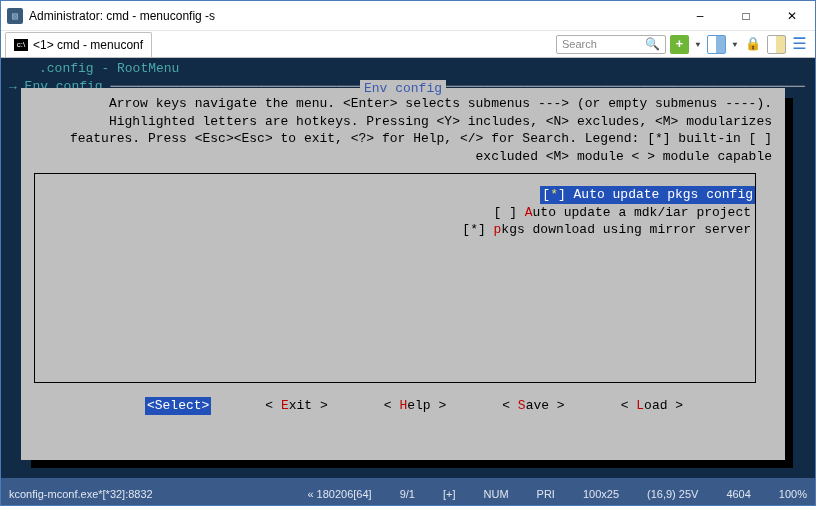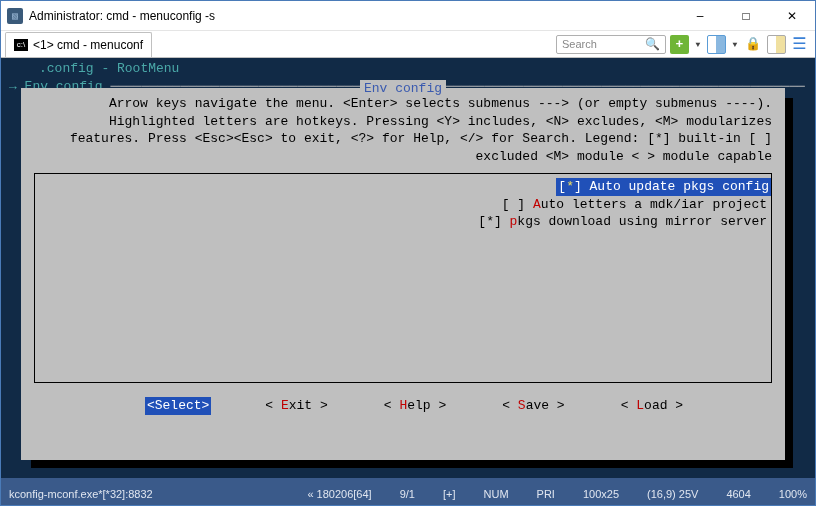--- a/index.html
+++ b/index.html
@@ -145,24 +145,24 @@
       transform: translateX(-50%);
       background: #bfbfbf;
       color: #3a5aaf;
       padding: 0 4px;
     }
     .menu-inner {
       padding: 6px 12px;
       color: #000;
     }
     .opts-box {
-      margin: 8px 0 0 0;
+      margin: 8px 16px 0 0;
       border: 1px solid #000;
       height: 210px;
-      padding: 4px 0;
+      padding: 12px 0;
     }
     .opt-row {
       padding: 0 4px 0 60px;
       white-space: pre;
       color: #000;
     }
     .opt-row .hk { color: #c00000; }
     .opt-row.sel {
       display: inline-block;
       margin-left: 60px;
@@ -255,21 +255,21 @@
   <div class="envconfig-line"><span>→ Env config </span><span style="color:#bfbfbf">─────────────────────────────────────────────────────────────────────────────────────────</span></div>
 
   <div class="shadow-bg"></div>
   <div class="menu-outer">
     <div class="menu-title"> Env config </div>
     <div class="menu-inner">
       <div style="white-space: normal;">Arrow keys navigate the menu.  &lt;Enter&gt; selects submenus ---&gt; (or empty submenus ----).  Highlighted letters are hotkeys.  Pressing &lt;Y&gt; includes, &lt;N&gt; excludes, &lt;M&gt; modularizes features.  Press &lt;Esc&gt;&lt;Esc&gt; to exit, &lt;?&gt; for Help, &lt;/&gt; for Search.  Legend: [*] built-in  [ ] excluded  &lt;M&gt; module  &lt; &gt; module capable</div>
 
       <div class="opts-box">
         <div><span class="opt-row sel"><span>[</span><span class="star">*</span><span>] </span><span class="hk">A</span><span>uto update pkgs config</span></span></div>
-        <div class="opt-row"><span>[ ] </span><span class="hk">A</span><span>uto letters a mdk/iar project</span></div>
+        <div class="opt-row"><span>[ ] </span><span class="hk">A</span><span>uto update a mdk/iar project</span></div>
         <div class="opt-row"><span>[*] </span><span class="hk">p</span><span>kgs download using mirror server</span></div>
       </div>
 
       <div class="action-bar">
         <span class="act-btn sel"><span>&lt;</span><span class="hk">S</span><span>elect&gt;</span></span>
         <span class="act-btn"><span>&lt; </span><span class="hk">E</span><span>xit &gt;</span></span>
         <span class="act-btn"><span>&lt; </span><span class="hk">H</span><span>elp &gt;</span></span>
         <span class="act-btn"><span>&lt; </span><span class="hk">S</span><span>ave &gt;</span></span>
         <span class="act-btn"><span>&lt; </span><span class="hk">L</span><span>oad &gt;</span></span>
       </div>

